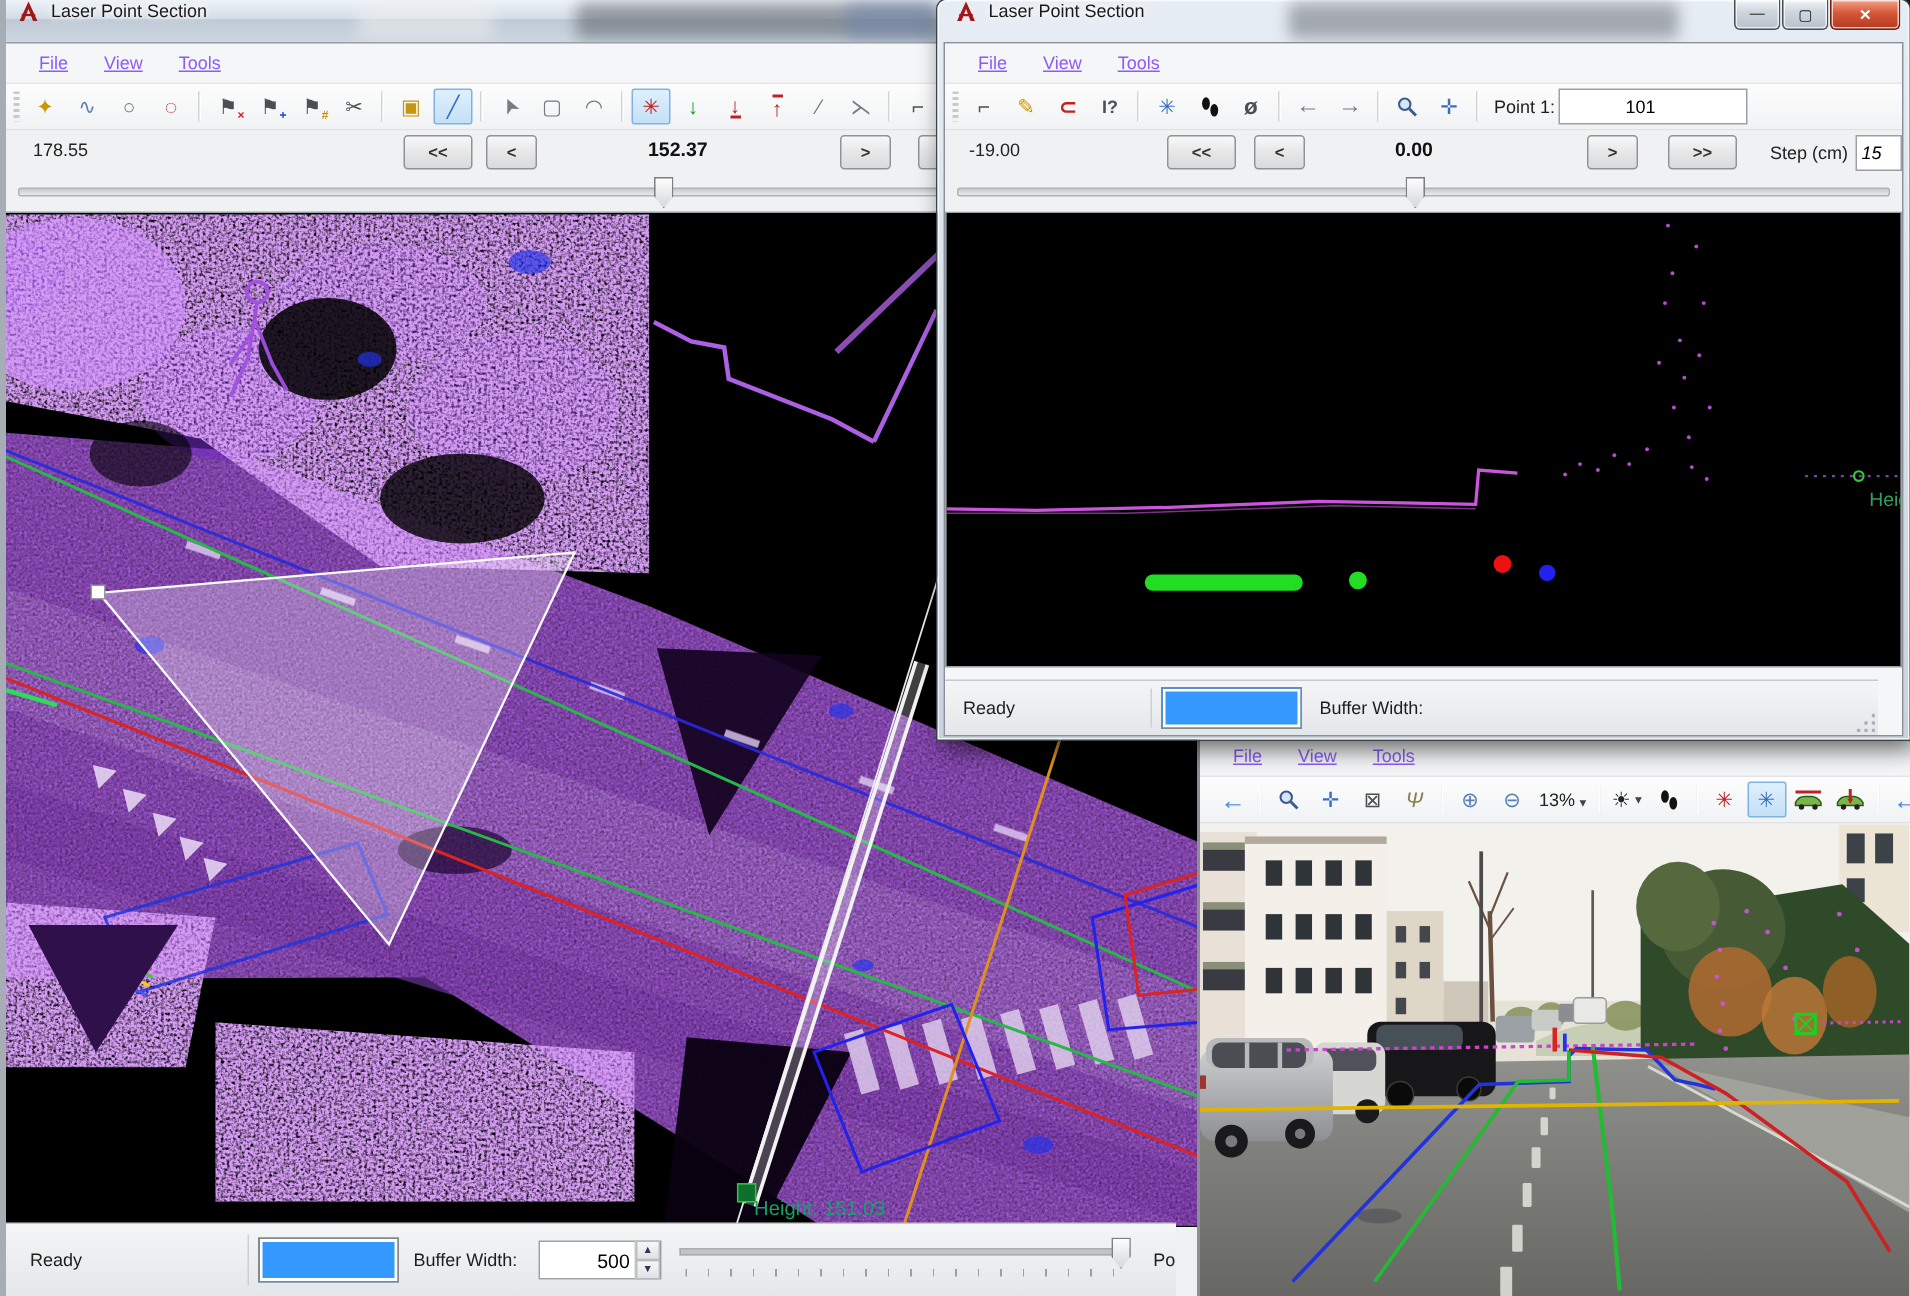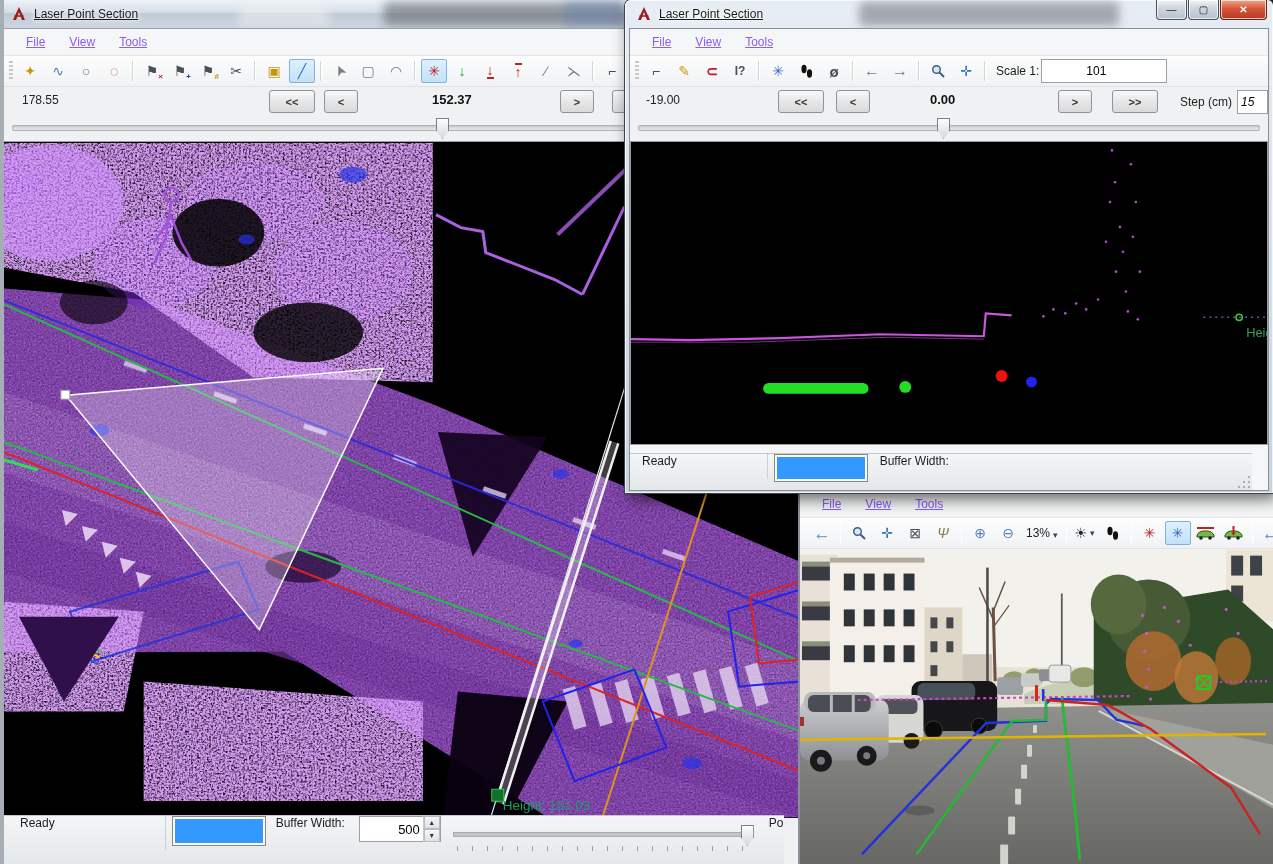--- a/index.html
+++ b/index.html
@@ -1,21 +1,21 @@
 <!DOCTYPE html>
 <html><head>
 <meta charset="utf-8">
 <style>
   html,body{margin:0;padding:0;background:#222;}
   #stage{position:relative;width:1273px;height:864px;overflow:hidden;background:#1a1a1a;
          font-family:"Liberation Sans",sans-serif;font-size:12px;color:#1d1d1d;}
   .window{position:absolute;}
   
   .titlebar{position:relative;height:28px;background:linear-gradient(#eef3f8,#d3dce6 45%,#bfcad6 46%,#cdd6e0);
-            overflow:hidden;display:flex;align-items:center;border-bottom:1px solid #98a0aa;text-decoration:underline;}
+            overflow:hidden;display:flex;align-items:flex-start;border-bottom:1px solid #98a0aa;}
   .titleblob{position:absolute;top:2px;height:24px;filter:blur(5px);border-radius:4px;}
   .apptitle{position:relative;z-index:2;font-size:12px;color:#1a1a1a;text-shadow:0 0 6px #fff,0 0 4px #fff;margin-left:6px;}
   .appicon{position:relative;z-index:2;width:18px;height:16px;margin-left:6px;flex:0 0 auto;}
   .menubar{height:26px;background:#f5f6f7;display:flex;align-items:center;padding-left:10px;border-bottom:1px solid #e3e5e8;}
   .menuitem{padding:4px 12px;color:#8b5cf6;text-decoration:underline;}
   .toolbar{height:30px;background:linear-gradient(#fdfdfd,#f0f2f4);display:flex;align-items:center;padding:0 2px;border-bottom:1px solid #dfe1e4;}
   .grip{width:4px;height:20px;margin:0 3px;background:repeating-linear-gradient(180deg,#c7cacd 0 2px,transparent 2px 4px);}
   .tbtn{min-width:24px;height:22px;display:flex;align-items:center;justify-content:center;margin:0 1px;
         border:1px solid transparent;border-radius:2px;font-size:14px;line-height:1;cursor:default;position:relative;}
   .tbtn.on{background:linear-gradient(#dff0fc,#c3e0f7);border:1px solid #7fb2e0;}
@@ -34,21 +34,21 @@
   .navvalue{position:absolute;top:5px;font-size:13px;font-weight:bold;color:#111;}
   .navbtn{position:absolute;top:3px;height:21px;border:1px solid #8e9398;border-radius:3px;
           background:linear-gradient(#f8f8f8,#e8e8e8 45%,#d8dadd);font-size:11px;font-weight:bold;color:#333;
           display:flex;align-items:center;justify-content:center;}
   .sliderrow{position:relative;height:26px;background:#f0f1f2;}
   .track{position:absolute;left:8px;right:8px;top:10px;height:4px;background:linear-gradient(#c8cacc,#e8eaec);border:1px solid #aeb2b6;border-radius:2px;}
   .thumb{position:absolute;top:3px;width:11px;height:19px;background:linear-gradient(#fdfdfd,#d6d8da);
          border:1px solid #7a8086;clip-path:polygon(0 0,100% 0,100% 60%,50% 100%,0 60%);}
   
   .statusbar{position:absolute;left:0;right:16px;bottom:0;background:linear-gradient(#f4f5f6,#e4e7ea);
-             border-top:1px solid #c6c9cc;display:flex;}
+             border-top:1px solid #c6c9cc;display:flex;align-items:center;}
   .swatch{width:92px;height:28px;background:#3399ff;border:1px solid #86898c;box-shadow:inset 0 0 0 2px #fff;}
   .spin{display:flex;align-items:center;border:1px solid #9aa0a6;background:#fff;height:24px;}
   .spin input{width:58px;border:0;outline:0;text-align:right;font-family:Liberation Sans, sans-serif;font-size:13px;padding-right:3px;}
   .spinbtns{display:flex;flex-direction:column;border-left:1px solid #c8c8c8;}
   .spinbtns div{width:14px;height:11px;font-size:7px;line-height:11px;text-align:center;color:#335;background:linear-gradient(#f6f6f6,#dfe2e5);border:1px solid #b8bcc0;}
   .vsep{width:1px;height:70%;background:#cdd0d3;margin:0 6px;}
   
   #w2{left:625px;top:0;width:648px;height:493px;z-index:30;border-radius:6px 6px 0 0;
       background:linear-gradient(#e7edf4,#c9d3de);box-shadow:0 0 0 1px #3c434b,4px 6px 16px rgba(0,0,0,.6),inset 0 0 0 1px rgba(255,255,255,.7);
       padding:0 4px 4px 4px;box-sizing:border-box;}
@@ -638,21 +638,21 @@
           <svg width="15" height="15" viewBox="0 0 15 15">
               <circle cx="5.5" cy="5.5" r="3.8" fill="#d6e6f6" stroke="#3a5a8c" stroke-width="1.4"></circle>
               <line x1="8.5" y1="8.5" x2="13" y2="13" stroke="#3a5a8c" stroke-width="2"></line>
             </svg>
         </div>
         <div class="tbtn blue">
             <span>✛</span>
           </div>
         <div class="sep"></div>
         <div class="scalebox">
-          <span>Scale 1:</span>
+          <span>Point 1:</span>
           <input style="margin-left: 2px; padding-left: 44px;" value="101">
         </div>
       </div>
       <div class="navrow">
         <span class="navlabel" style="left:16px">-19.00</span>
         <div class="navbtn" style="left:148px;width:44px">&lt;&lt;</div>
         <div class="navbtn" style="left:206px;width:32px">&lt;</div>
         <span class="navvalue" style="left:300px">0.00</span>
         <div class="navbtn" style="left:428px;width:32px">&gt;</div>
         <div class="navbtn" style="left:482px;width:44px">&gt;&gt;</div>

